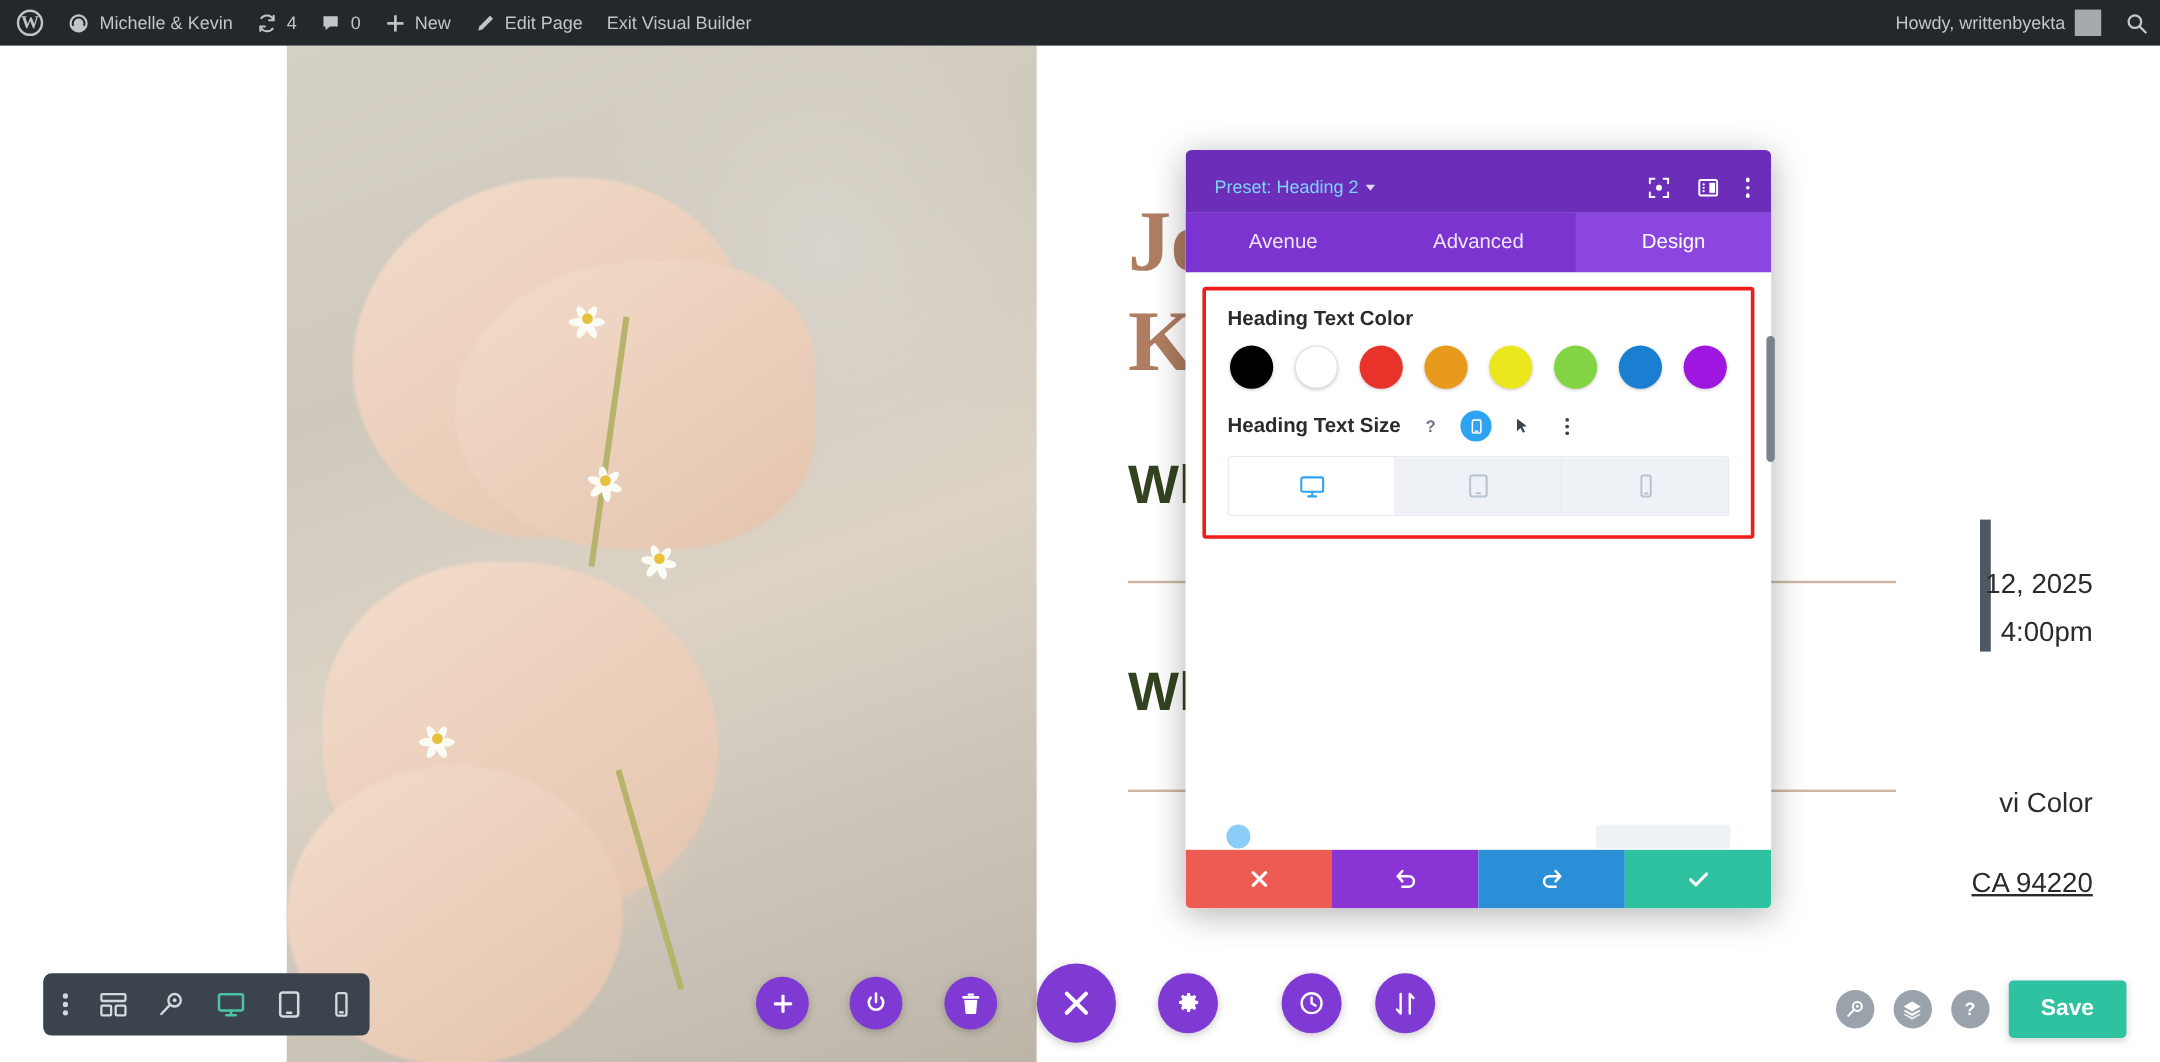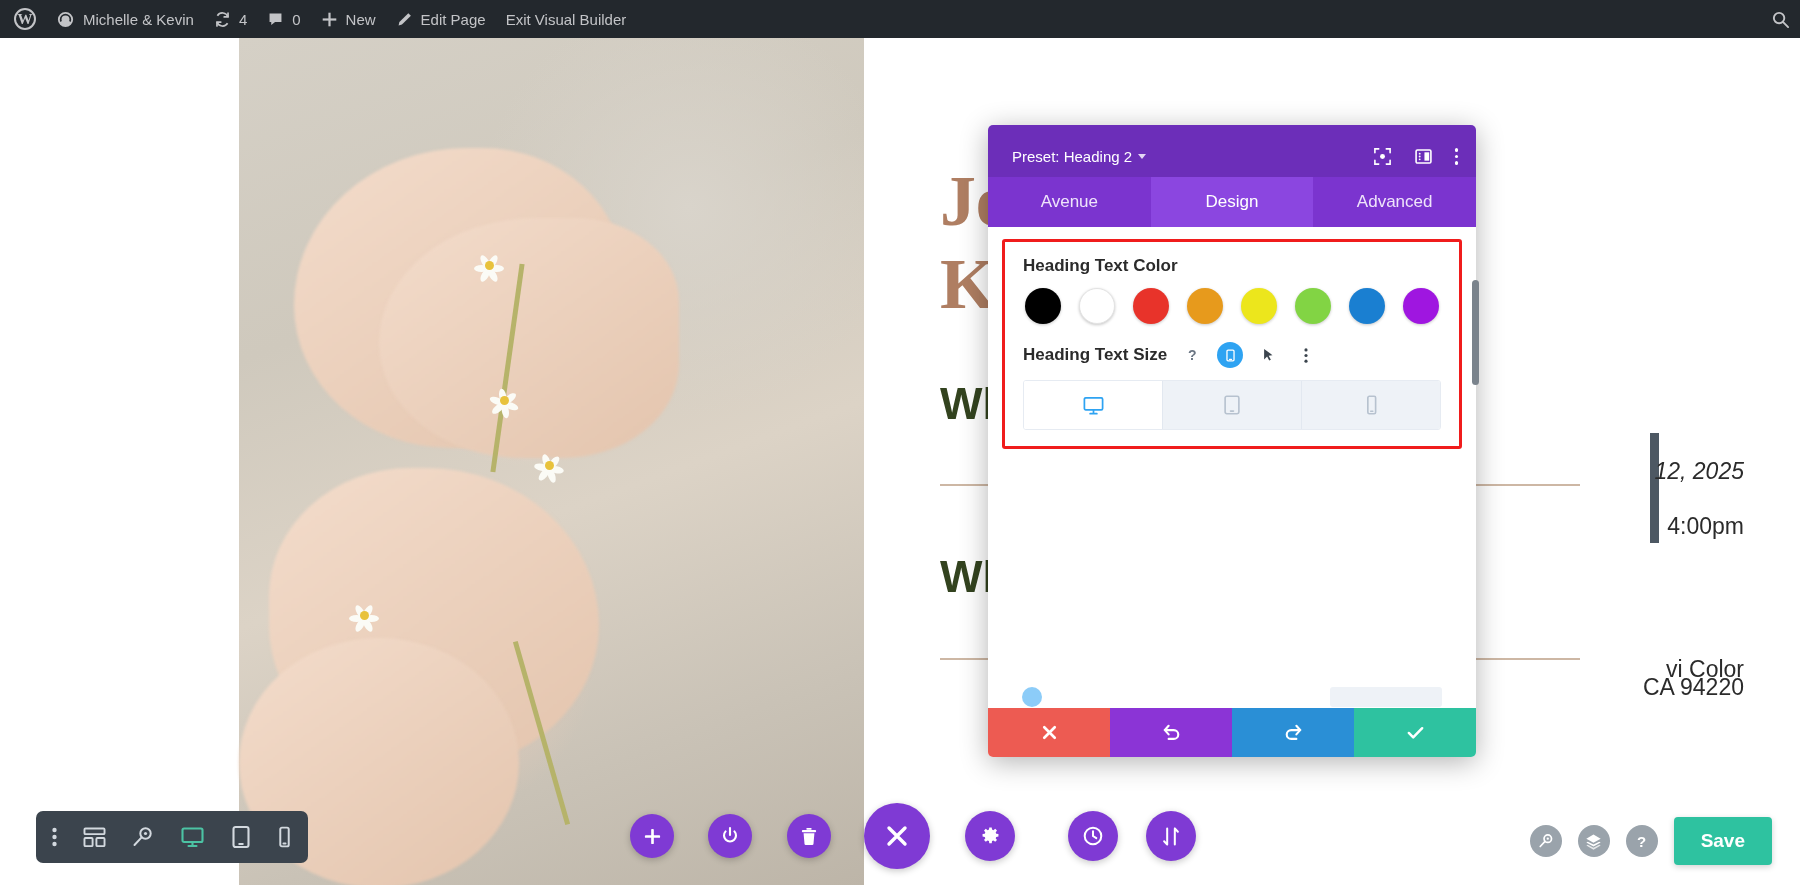--- a/index.html
+++ b/index.html
@@ -119,21 +119,21 @@
     background: #6c2eb9;
     padding: 17px 20px 12px 24px;
     position: relative;
     flex: 0 0 auto;
   }
   #modal-title {
     color: #ffffff; font-size: 22px; font-weight: 700;
     letter-spacing: .1px;
   }
   #modal-preset {
-    color: #ffffff; font-size: 15px; margin-top: 6px;
+    color: #7dd3fc; font-size: 15px; margin-top: 6px;
     display: flex; align-items: center; gap: 6px;
   }
   .caret-dn {
     width: 0; height: 0;
     border-left: 4.5px solid transparent;
     border-right: 4.5px solid transparent;
     border-top: 5.5px solid #e4d5f5;
     display: inline-block;
   }
   #header-icons {
@@ -377,20 +377,27 @@
       <svg width="17" height="17" viewBox="0 0 20 20" fill="#c3c4c7">
           <path d="M14.5 2.5l3 3L7 16l-4 1 1-4z"></path>
         </svg>
     </span>
     <span>Edit Page</span>
   </div>
   <div class="ab-item">
     <span>Exit Visual Builder</span>
   </div>
   <div class="ab-spacer"></div>
+  <div class="ab-item">
+    <span>Howdy, writtenbyekta</span>
+    <span class="ab-avatar-wrap">
+      <span class="head"></span>
+        <span class="body"></span>
+    </span>
+  </div>
   <div class="ab-item">
     <span class="ab-ico">
       <svg width="19" height="19" viewBox="0 0 20 20" fill="none" stroke="#c3c4c7" stroke-width="2">
           <circle cx="8.5" cy="8.5" r="5.5"></circle>
           <path d="M12.8 12.8L18 18" stroke-linecap="round"></path>
         </svg>
     </span>
   </div>
 </div>
 
@@ -445,24 +452,24 @@
     <div class="h1-big" style="top:125px;">Jo                e</div>
     <div class="h1-big" style="top:208px;">Kn</div>
 
     <div class="h2-green" style="top:340px;">Wh</div>
     <div class="divider-line" style="top:446px;"></div>
 
     <div class="h2-green" style="top:513px;">Wh</div>
     <div class="divider-line" style="top:620px;"></div>
 
     <div class="date-bar" style="top:395px;height:110px;"></div>
-    <div class="body-right" style="top:420px;font-style:italic;">12, 2025</div>
+    <div class="body-right" style="top:435px;">12, 2025</div>
     <div class="body-right" style="top:475px;">4:00pm</div>
     <div class="body-right" style="top:618px;">vi Color</div>
-    <div class="body-right" style="top:636px;">CA 94220</div>
+    <div class="body-right" style="top:684px;text-decoration:underline;">CA 94220</div>
   </div>
 </div>
 
 <div id="modal-scroll" style="left:1472px;"></div>
 
 <div id="modal">
 
   <div id="modal-header">
     <div id="modal-preset">
       <span>Preset: Heading 2</span>
@@ -487,22 +494,22 @@
       <span class="hdr-ico dots-v">
         <i></i>
           <i></i>
           <i></i>
       </span>
     </div>
   </div>
 
   <div id="modal-tabs">
     <div class="mtab">Avenue</div>
+    <div class="mtab">Advanced</div>
     <div class="mtab active">Design</div>
-    <div class="mtab">Advanced</div>
   </div>
 
   <div id="modal-body">
     <div id="highlight-box">
 
       <div class="field-label">Heading Text Color</div>
 
 
       <div id="swatches">
         <span class="swatch" style="background:#000000"></span>

